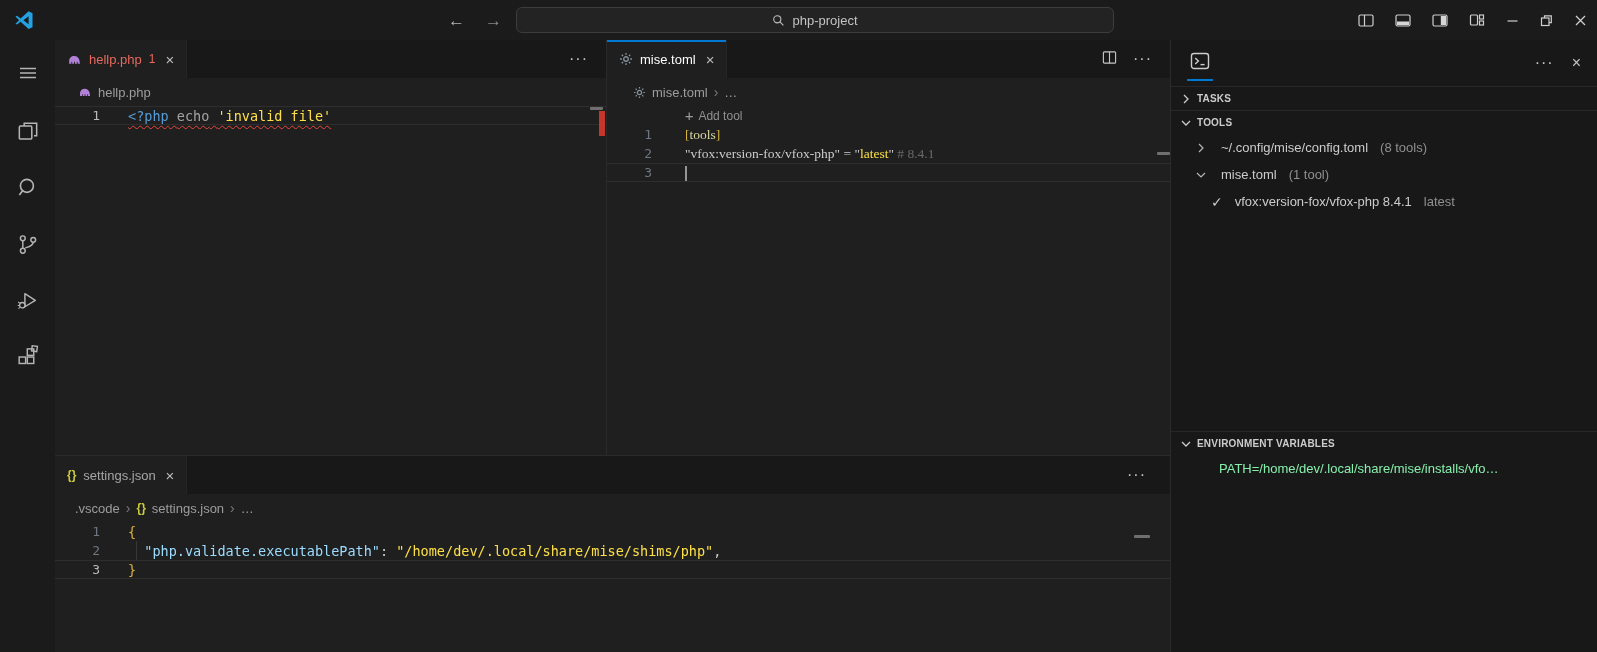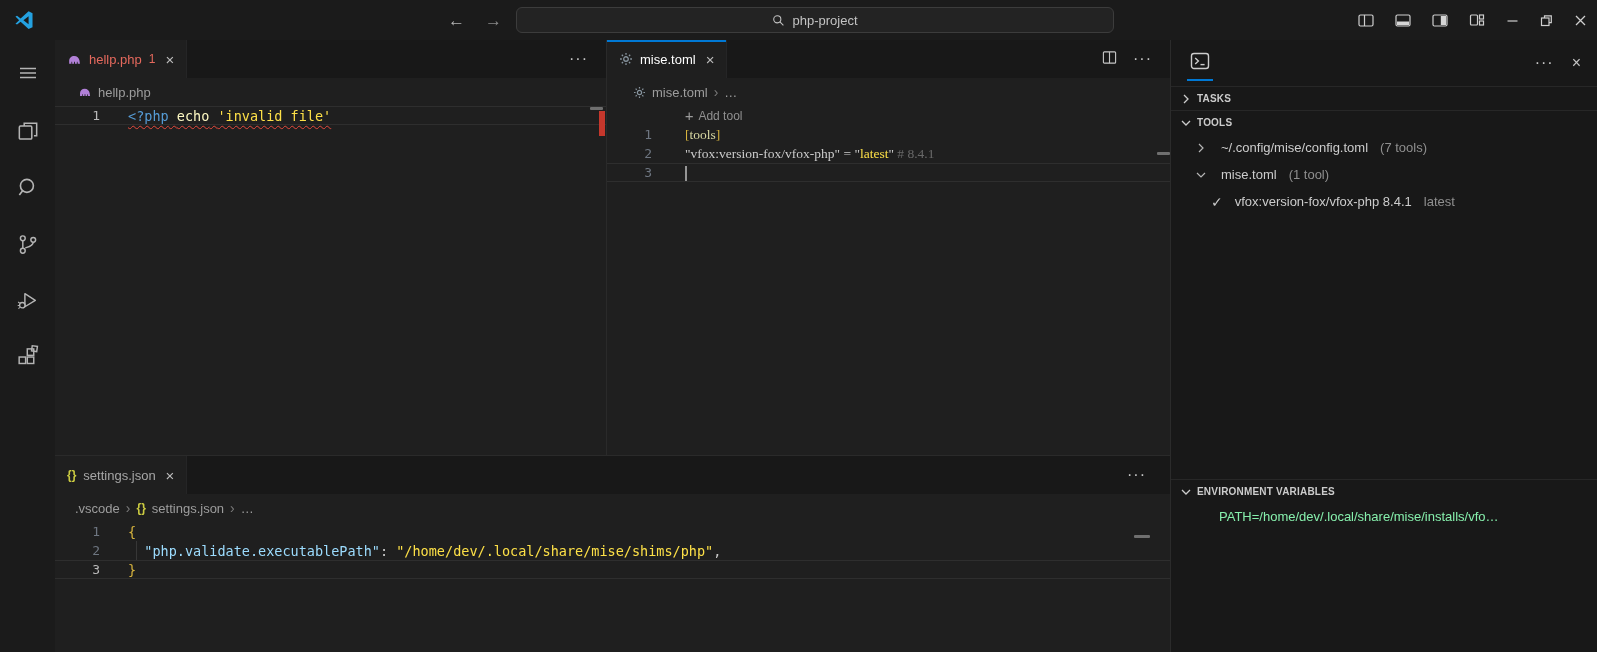--- a/index.html
+++ b/index.html
@@ -53,21 +53,21 @@
   .editor { flex:1; position:relative; font-family:"DejaVu Sans Mono", monospace; font-size:13.5px; min-height:0; }
   .line { display:flex; height:19px; align-items:center; position:relative; }
   .line.active { border-top:1px solid #2e2e2e; border-bottom:1px solid #2e2e2e; }
   .gutter { width:73px; flex:none; text-align:right; padding-right:28px; color:#6e7681; font-size:13px; }
   .gutter.on { color:#b9b9b9; }
   .code { flex:1; white-space:pre; position:relative; color:#cccccc; }
   .code.ind5 { padding-left:5px;font-family:Liberation Serif, serif; }
   .codelens { height:19px; display:flex; align-items:center; gap:5px; padding-left:78px;
     color:#919191; font-size:12px; font-family:"Liberation Sans", sans-serif; }
   .codelens .plus { font-size:14px; color:#9b9b9b; font-family:"DejaVu Sans Mono", monospace; }
-  .tk-blue { color:#569cd6; } .tk-ident { color:#fef9c3; } .tk-orange { color:#fde047; }
+  .tk-blue { color:#569cd6; } .tk-ident { color:#a3a3a3; } .tk-orange { color:#fde047; }
   .tk-fg { color:#cccccc; } .tk-gold { color:#d7b43e; } .tk-yellowkey { color:#d8d8a2; }
   .tk-comment { color:#686868; } .tk-key { color:#9cdcfe; }
   .squig { text-decoration-line:underline; text-decoration-style:wavy; text-decoration-color:#e4493d;
     text-decoration-thickness:1px; text-underline-offset:3.5px; }
   .cursor { display:inline-block; width:1.5px; height:15px; background:#bdbdbd; opacity:.75; vertical-align:middle; }
   .guide { position:absolute; left:81px; top:0; bottom:0; width:1px; background:#373737; }
   .ov-dash { position:absolute; background:#6f6f6f; height:3px; border-radius:1px; }
   .ov-error { position:absolute; right:1px; top:5px; width:6px; height:25px; background:#c5372c; }
 
   
@@ -75,21 +75,21 @@
   .panel-head { height:46px; display:flex; align-items:center; padding:0 16px; }
   .view-icon { padding:6px 3px 5px 3px; border-bottom:2px solid #0078d4; }
   .panel-actions { margin-left:auto; display:flex; align-items:center; gap:18px; }
   .panel-close { font-size:16px; color:#c5c5c5; line-height:1; }
   .section-header { height:24px; display:flex; align-items:center; gap:3px; padding-left:7px;
     font-size:10px; font-weight:700; color:#cccccc; border-top:1px solid #272727; letter-spacing:.2px; }
   .tree-row { height:27px; display:flex; align-items:center; gap:12px; color:#cccccc; }
   .tree-row .meta { color:#8f8f8f; }
   .ind1 { padding-left:22px; } .ind2 { padding-left:40px; }
   .check { color:#c8c8c8; font-size:14px; }
-  .env-section { position:absolute; top:439px; left:0; right:0; }
+  .env-section { position:absolute; top:391px; left:0; right:0; }
   .env-row { height:26px; display:flex; align-items:center; padding-left:48px; color:#86efac;
     white-space:nowrap; overflow:hidden; }
   .chev { flex:none; display:block; }
 </style>
 </head>
 <body>
 
 <div class="app">
 
   <div class="titlebar">
@@ -347,21 +347,21 @@
             <path d="M4 6 L8 10 L12 6" fill="none" stroke="#cccccc" stroke-width="1.3"></path>
           </svg>
         <span>TOOLS</span>
       </div>
 
       <div class="tree-row ind1">
         <svg class="chev" width="16" height="16" viewBox="0 0 16 16">
             <path d="M6 4 L10 8 L6 12" fill="none" stroke="#b5b5b5" stroke-width="1.2"></path>
           </svg>
         <span>~/.config/mise/config.toml</span>
-        <span class="meta">(7 tools)</span>
+        <span class="meta">(8 tools)</span>
       </div>
       <div class="tree-row ind1">
         <svg class="chev" width="16" height="16" viewBox="0 0 16 16">
             <path d="M4 6 L8 10 L12 6" fill="none" stroke="#b5b5b5" stroke-width="1.2"></path>
           </svg>
         <span>mise.toml</span>
         <span class="meta">(1 tool)</span>
       </div>
       <div class="tree-row ind2">
         <span class="check">✓</span>

